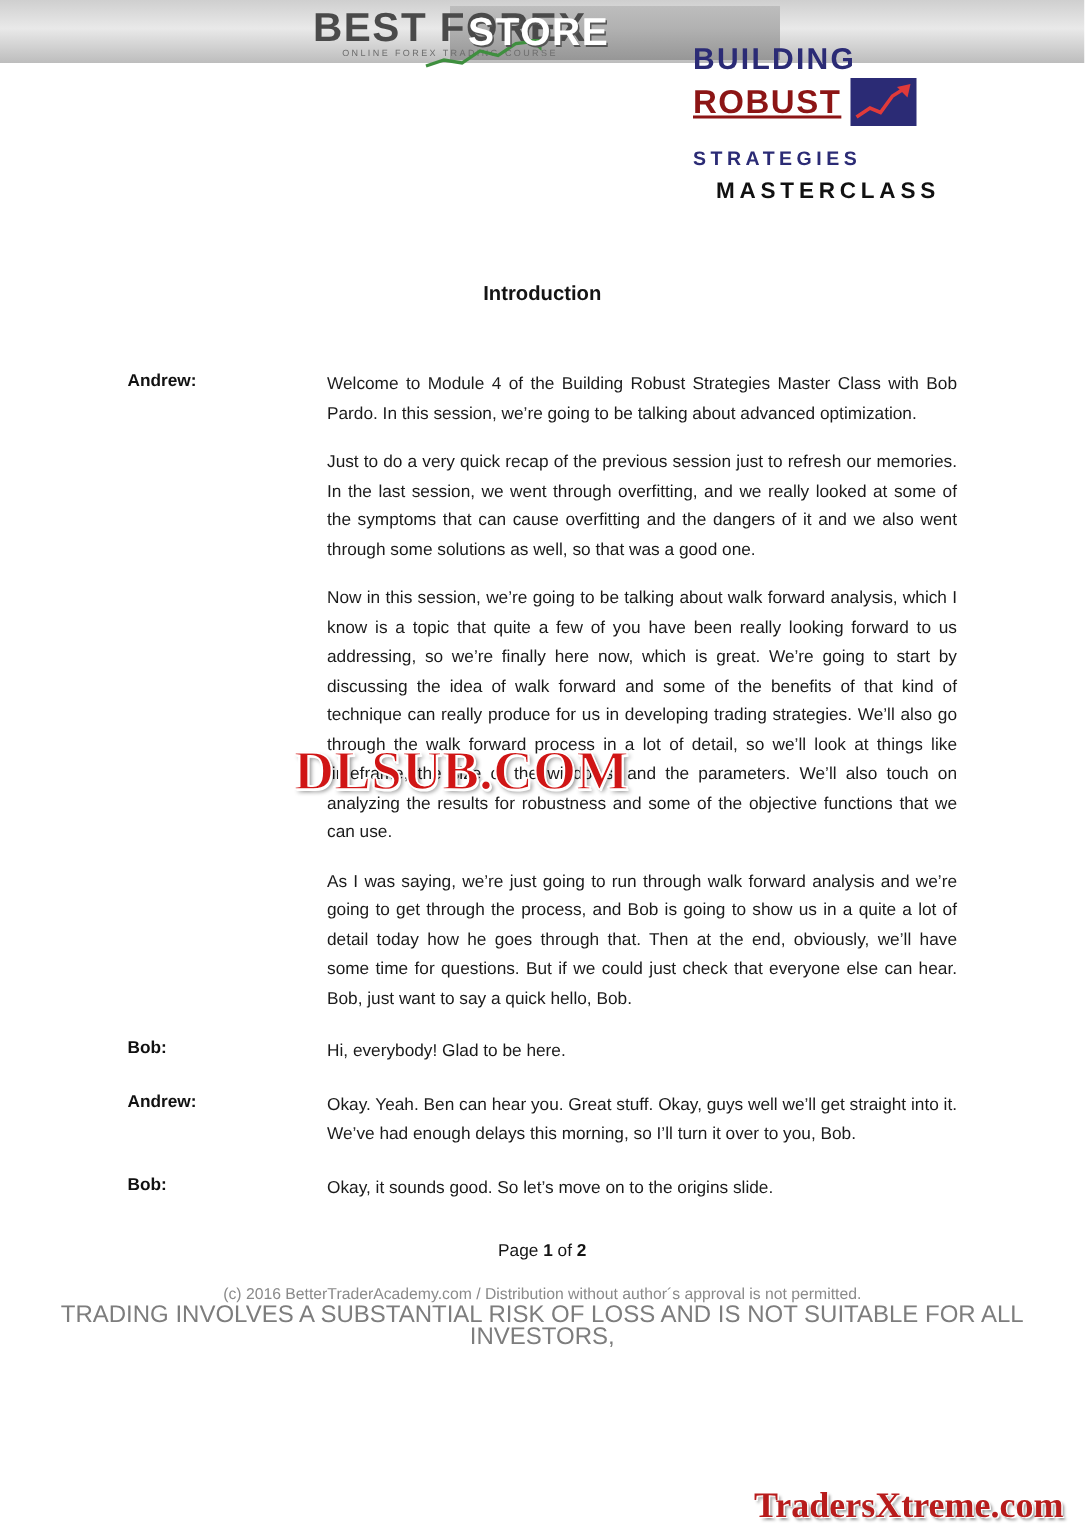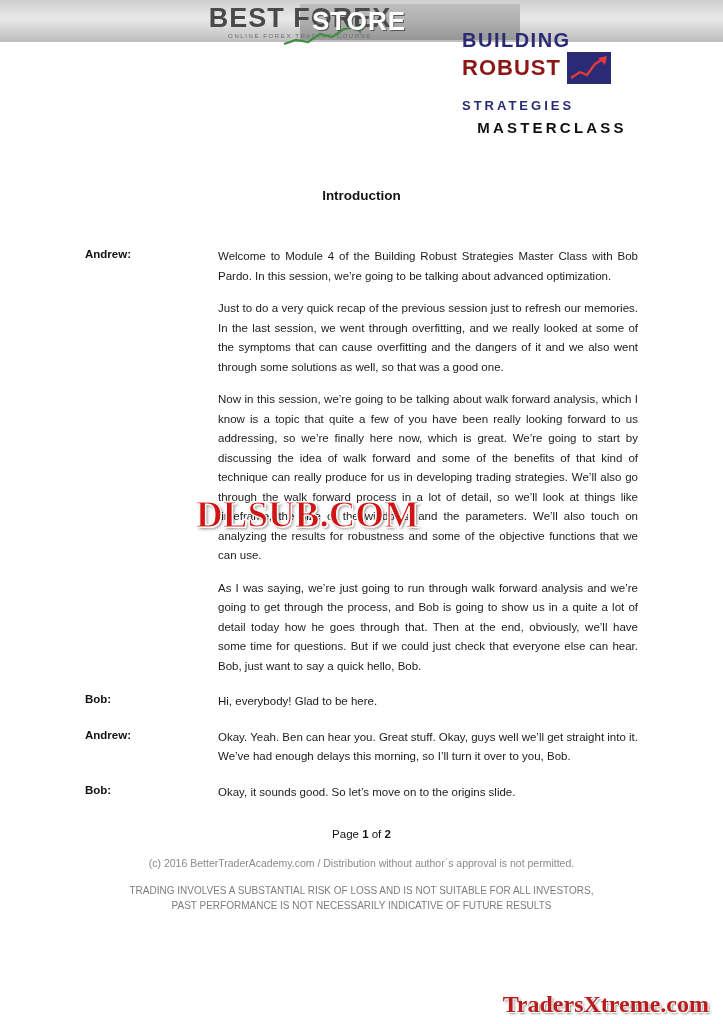--- a/index.html
+++ b/index.html
@@ -204,23 +204,22 @@
   }
   .page-num b { font-weight: bold; }
   .copyright {
     text-align: center;
     font-size: 10.5px;
     color: #8a8a8a;
     margin-top: 17px;
   }
   .disclaimer {
     text-align: center;
-    font-size: 10px;
+    font-size: 16px;
     color: #7d7d7d;
-    margin-top: 14px;
     line-height: 15px;
   }
 
   
   .wm-dlsub {
     position: absolute;
     top: 493px;
     left: 196px;
     font-family: "Liberation Serif", serif;
     font-weight: bold;
@@ -262,21 +261,21 @@
       <polyline points="2,18 14,14 26,16 38,8 50,11 62,3 78,1" fill="none" stroke="#3f8f3f" stroke-width="2.2"></polyline>
       <polygon points="70,0 79,0 79,8" fill="#3f8f3f"></polygon>
     </svg>
   </div>
 
   <div class="store-text">STORE</div>
 
   <div class="brs">
     <div class="brs-building">BUILDING</div>
     <div class="brs-robust-row">
-      <div class="brs-robust" style="margin-left:10px;">ROBUST</div>
+      <div class="brs-robust" style="margin-left:10px;text-decoration:underline;">ROBUST</div>
       <div class="brs-box">
         <svg viewBox="0 0 44 32" width="44" height="32">
           <polyline points="4,26 13,20 20,23 28,12 36,7" fill="none" stroke="#e03a3a" stroke-width="2.4"></polyline>
           <polygon points="31,6 40,4 38,13" fill="#e03a3a"></polygon>
         </svg>
       </div>
     </div>
     <div class="brs-strategies">STRATEGIES</div>
     <div class="brs-master">MASTERCLASS</div>
   </div>
@@ -330,18 +329,17 @@
   </div>
 
   <div class="page-num">
     <span>Page </span><b>1</b><span> of </span><b>2</b>
   </div>
 
   <div class="copyright">(c) 2016 BetterTraderAcademy.com / Distribution without author´s approval is not permitted.</div>
 
   <div class="disclaimer">
     <div>TRADING INVOLVES A SUBSTANTIAL RISK OF LOSS AND IS NOT SUITABLE FOR ALL INVESTORS,</div>
-    <div>PAST PERFORMANCE IS NOT NECESSARILY INDICATIVE OF FUTURE RESULTS</div>
   </div>
 </div>
 
 <div class="wm-dlsub">DLSUB.COM</div>
 <div class="wm-txt">TradersXtreme.com</div>
 
 </body></html>

